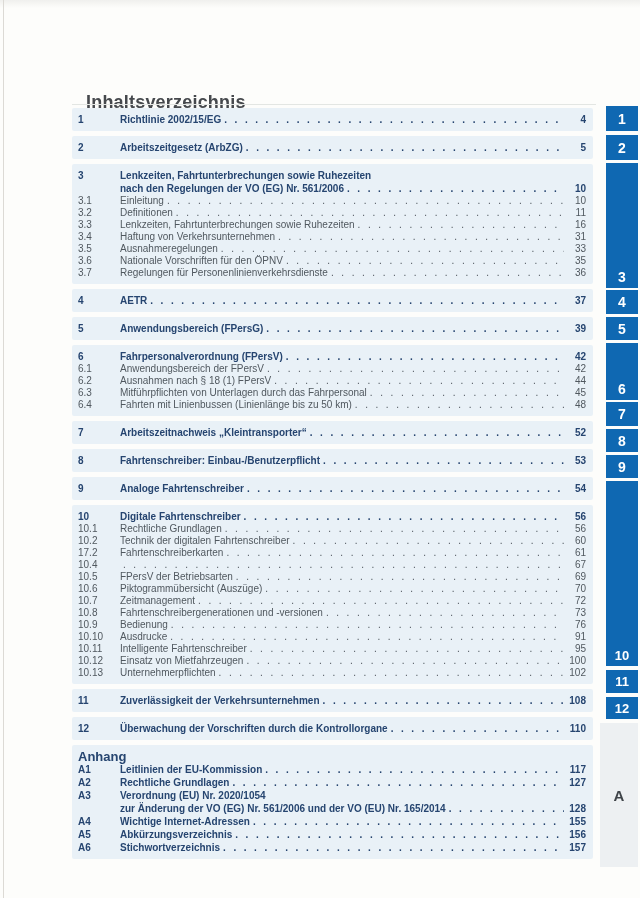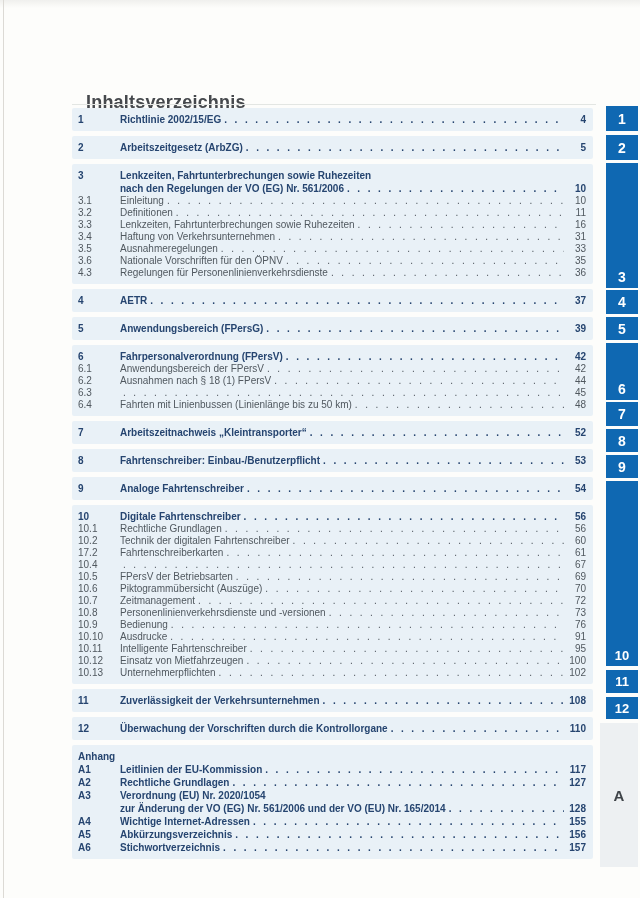--- a/index.html
+++ b/index.html
@@ -22,21 +22,21 @@
   .band{background:#e9f1f7;border-radius:2px;padding:5px 7px 5px 6px;margin-bottom:5px;}
   .row{display:flex;align-items:baseline;}
   .row .num{flex:0 0 42px;white-space:nowrap;}
   .row .entry{flex:1 1 auto;min-width:0;}
   .line{display:flex;align-items:center;}
   .t{white-space:nowrap;}
   .leader{flex:1 1 auto;overflow:hidden;white-space:nowrap;letter-spacing:2.4px;margin:0 2px 0 3px;}
   .pg{white-space:nowrap;text-align:right;min-width:20px;flex:0 0 auto;}
   .row.chapter{font-weight:700;color:#264570;font-size:10px;line-height:13px;}
   .row.sub{font-weight:400;color:#50585f;font-size:10px;line-height:12px;}
-  .row.label{font-weight:700;color:#264570;font-size:10px;line-height:13px;}
+  .row.label{font-weight:700;color:#264570;font-size:13px;line-height:13px;}
   .row.label .num{flex:0 0 auto;}
   .tabs{position:absolute;left:0;top:0;width:640px;height:898px;pointer-events:none;}
   .tab{
     position:absolute;right:2px;width:32px;background:#0f68b2;color:#ffffff;
     display:flex;align-items:center;justify-content:center;
     font-weight:700;font-size:14px;
   }
   .tab.bottom{align-items:flex-end;}
   .tab.bottom .tab-label{padding-bottom:3px;}
   .tab.light{background:#edf0f2;color:#3f4449;width:38px;font-size:15px;}
@@ -156,21 +156,21 @@
           <span class="num">3.6</span>
           <div class="entry">
             <div class="line">
               <span class="t">Nationale Vorschriften für den ÖPNV</span>
               <span class="leader">. . . . . . . . . . . . . . . . . . . . . . . . . . . . . . . . . . . . . . . . . . . . . . . . . . . . . . . . . . . . . . . . . . . . . . . . . . . . . . . . . . . . . . . . . . </span>
               <span class="pg">35</span>
             </div>
           </div>
         </div>
         <div class="row sub">
-          <span class="num">4.3</span>
+          <span class="num">3.7</span>
           <div class="entry">
             <div class="line">
               <span class="t">Regelungen für Personenlinienverkehrsdienste</span>
               <span class="leader">. . . . . . . . . . . . . . . . . . . . . . . . . . . . . . . . . . . . . . . . . . . . . . . . . . . . . . . . . . . . . . . . . . . . . . . . . . . . . . . . . . . . . . . . . . </span>
               <span class="pg">36</span>
             </div>
           </div>
         </div>
       </div>
       <div class="band">
@@ -225,20 +225,21 @@
               <span class="t">Ausnahmen nach § 18 (1) FPersV</span>
               <span class="leader">. . . . . . . . . . . . . . . . . . . . . . . . . . . . . . . . . . . . . . . . . . . . . . . . . . . . . . . . . . . . . . . . . . . . . . . . . . . . . . . . . . . . . . . . . . </span>
               <span class="pg">44</span>
             </div>
           </div>
         </div>
         <div class="row sub">
           <span class="num">6.3</span>
           <div class="entry">
             <div class="line">
+              <span class="t">Mitführpflichten von Unterlagen durch das Fahrpersonal</span>
               <span class="leader">. . . . . . . . . . . . . . . . . . . . . . . . . . . . . . . . . . . . . . . . . . . . . . . . . . . . . . . . . . . . . . . . . . . . . . . . . . . . . . . . . . . . . . . . . . </span>
               <span class="pg">45</span>
             </div>
           </div>
         </div>
         <div class="row sub">
           <span class="num">6.4</span>
           <div class="entry">
             <div class="line">
               <span class="t">Fahrten mit Linienbussen (Linienlänge bis zu 50 km)</span>
@@ -361,21 +362,21 @@
               <span class="t">Zeitmanagement</span>
               <span class="leader">. . . . . . . . . . . . . . . . . . . . . . . . . . . . . . . . . . . . . . . . . . . . . . . . . . . . . . . . . . . . . . . . . . . . . . . . . . . . . . . . . . . . . . . . . . </span>
               <span class="pg">72</span>
             </div>
           </div>
         </div>
         <div class="row sub">
           <span class="num">10.8</span>
           <div class="entry">
             <div class="line">
-              <span class="t">Personenlinienverkehrsdienste und -versionen</span>
+              <span class="t">Fahrtenschreibergenerationen und -versionen</span>
               <span class="leader">. . . . . . . . . . . . . . . . . . . . . . . . . . . . . . . . . . . . . . . . . . . . . . . . . . . . . . . . . . . . . . . . . . . . . . . . . . . . . . . . . . . . . . . . . . </span>
               <span class="pg">73</span>
             </div>
           </div>
         </div>
         <div class="row sub">
           <span class="num">10.9</span>
           <div class="entry">
             <div class="line">
               <span class="t">Bedienung</span>

